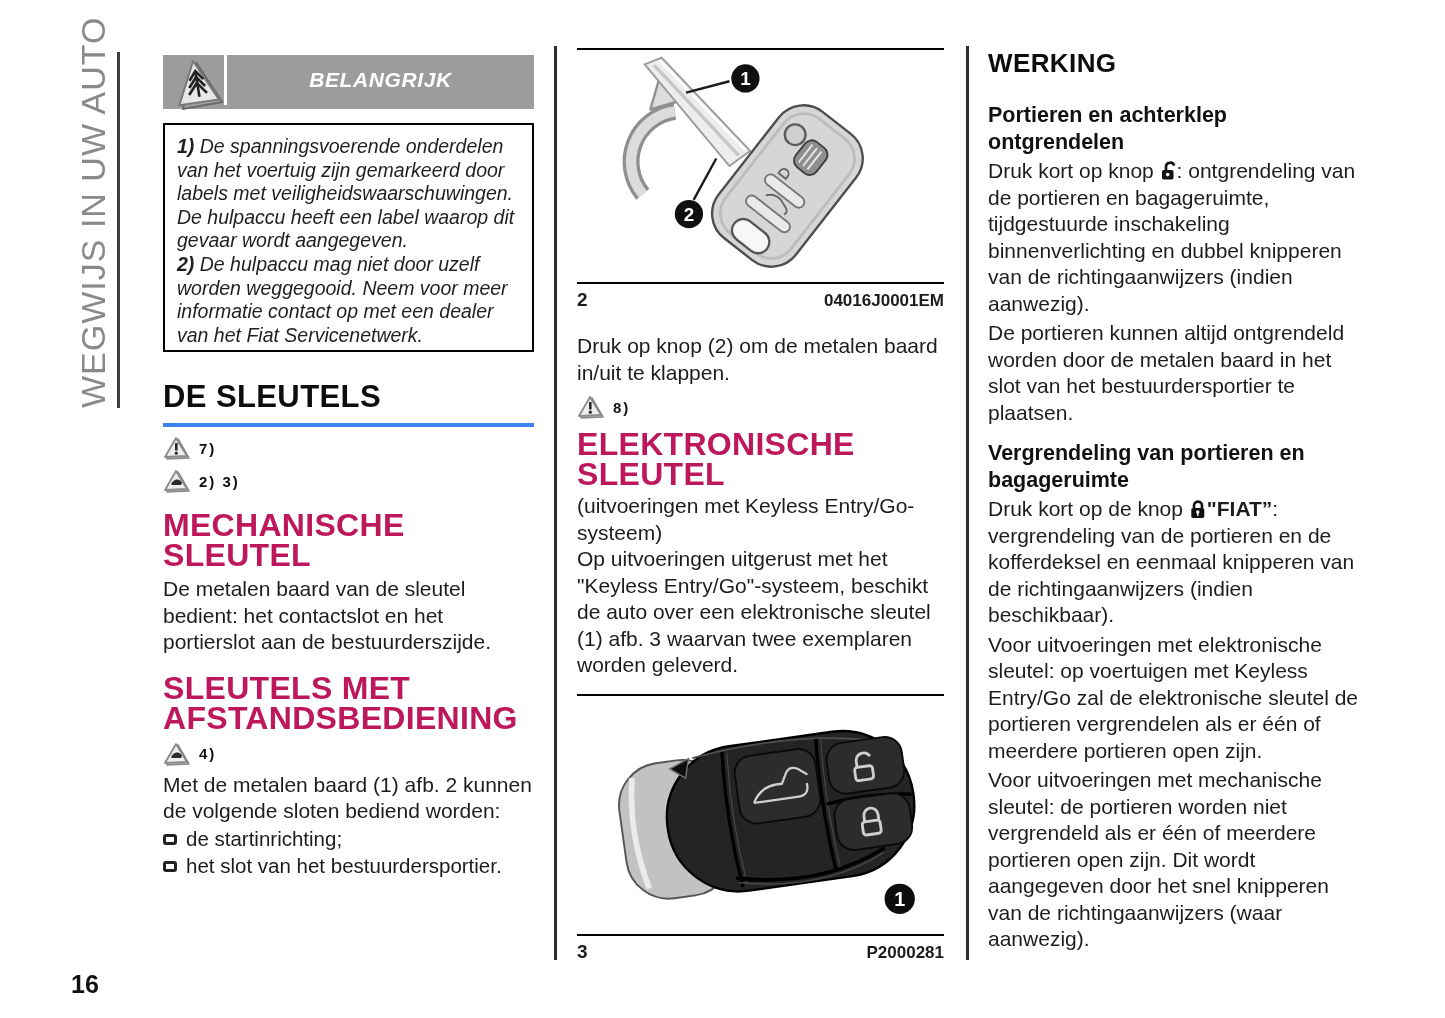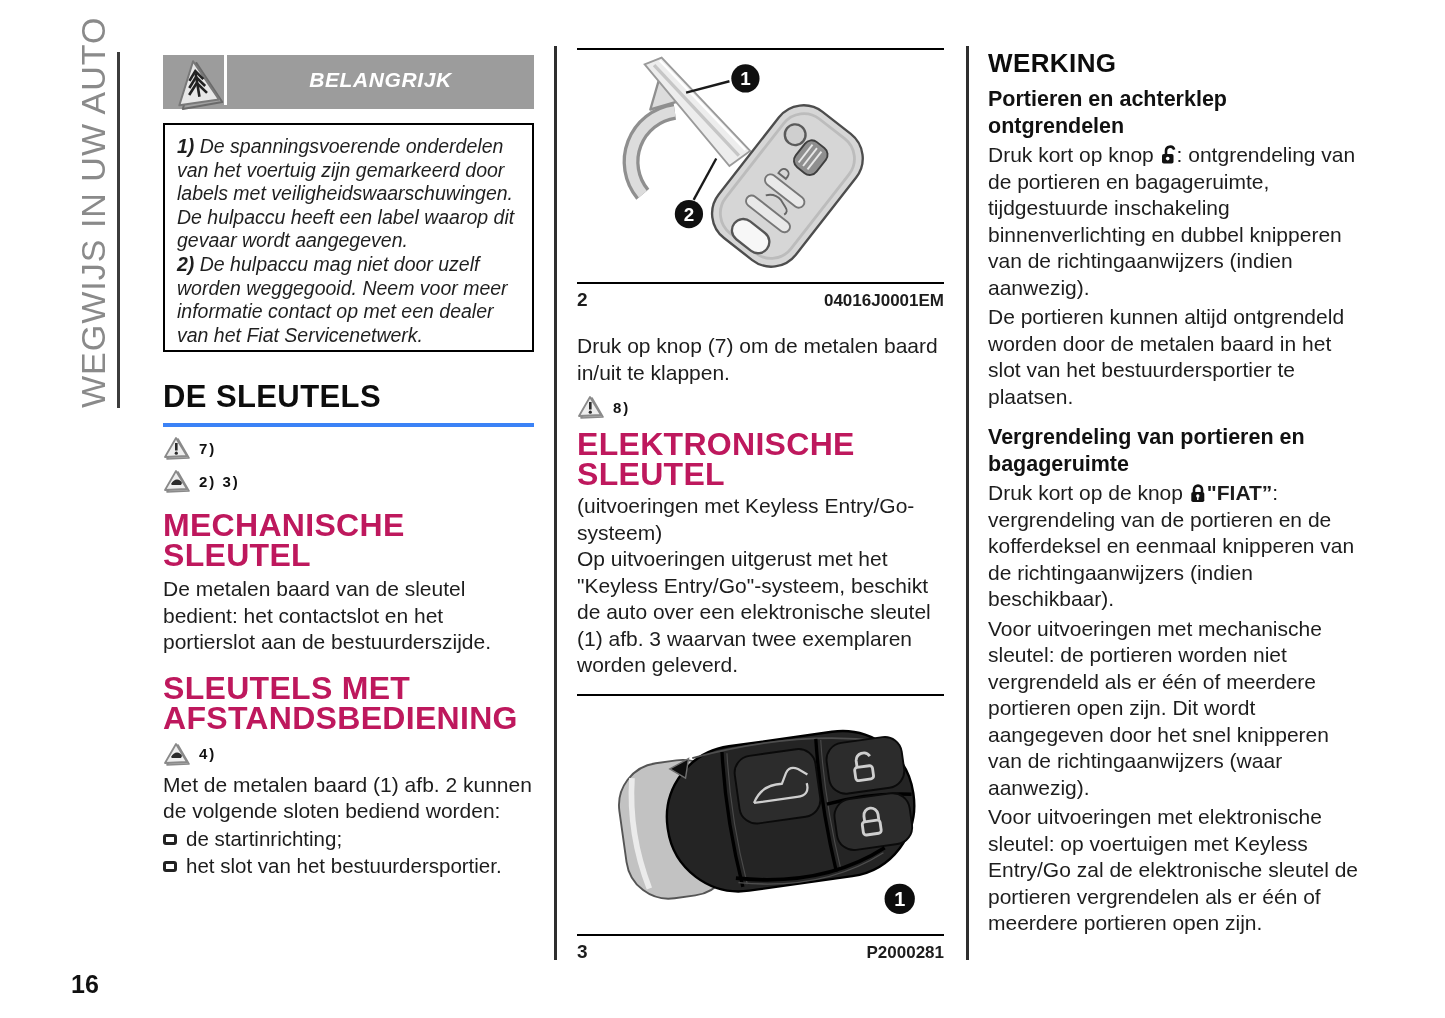--- a/index.html
+++ b/index.html
@@ -53,21 +53,21 @@
   .figure { border-top:2.5px solid #000; border-bottom:2.5px solid #000; padding:3px 0; }
   .figure svg { display:block; }
   .caption { display:flex; justify-content:space-between; align-items:baseline; margin-top:5px; }
   .caption .fig-no { font-size:19px; font-weight:700; }
   .caption .fig-code { font-size:17px; font-weight:700; }
   .col2 .p1 { margin-top:22px; }
   .col2 .h2 { margin-top:10px; }
   .fig3wrap { margin-top:15px; }
   
   .h1 { font-size:26px; font-weight:900; letter-spacing:.4px; color:#0d0d0d; }
-  .sub { font-size:21.5px; line-height:26.5px; font-weight:800; color:#111; margin-top:7px; }
+  .sub { font-size:21.5px; line-height:26.5px; font-weight:800; color:#111; margin-top:23px; }
   .col3 .body { margin-top:3px; }
   .col3 .sub2 { margin-top:14px; }
   .inl { vertical-align:-3px; }
   .boldseg { font-weight:800; }
 </style>
 </head>
 <body>
 
 <div class="page">
 
@@ -179,21 +179,21 @@
         <line x1="136" y1="112" x2="112" y2="156" stroke="#1a1a1a" stroke-width="2.5"></line>
         <circle cx="107" cy="171" r="15" fill="#101010"></circle>
         <text x="107" y="178" text-anchor="middle" font-family="Liberation Sans, DejaVu Sans, sans-serif" font-size="20" font-weight="bold" fill="#ffffff">2</text>
       </svg>
     </div>
     <div class="caption">
       <span class="fig-no">2</span>
       <span class="fig-code">04016J0001EM</span>
     </div>
 
-    <div class="body p1">Druk op knop (7) om de metalen baard in/uit te klappen.</div>
+    <div class="body p1">Druk op knop (2) om de metalen baard in/uit te klappen.</div>
 
     <div class="warnrow">
       <svg width="27" height="24" viewBox="0 0 27 24">
         <polygon points="15,3 26,22 4,23" fill="#bdbdbd" stroke="#8a8a8a" stroke-width="1.6" stroke-linejoin="round"></polygon>
         <polygon points="13,2 24,20 2,21" fill="#eeeeee" stroke="#8a8a8a" stroke-width="1.8" stroke-linejoin="round"></polygon>
         <rect x="12" y="7" width="2.6" height="7.5" fill="#2b2b2b"></rect>
           <circle cx="13.3" cy="17.2" r="1.6" fill="#2b2b2b"></circle>
       </svg>
       <span class="ref">8)</span>
     </div>
@@ -260,18 +260,18 @@
 
     <div class="sub sub2">Vergrendeling van portieren en bagageruimte</div>
     <div class="body">
       <span>Druk kort op de knop </span><svg class="inl" width="18" height="20" viewBox="0 0 18 20">
           <path d="M5 9 V6.6 a4 4 0 0 1 8 0 V9" fill="none" stroke="#111" stroke-width="2.6"></path>
           <rect x="2.3" y="9" width="13" height="10" rx="1.8" fill="#111"></rect>
           <circle cx="8.8" cy="13" r="1.7" fill="#fff"></circle>
           <rect x="8.1" y="13.8" width="1.4" height="3.2" fill="#fff"></rect>
         </svg><span class="boldseg">"FIAT”</span><span>: vergrendeling van de portieren en de kofferdeksel en eenmaal knipperen van de richtingaanwijzers (indien beschikbaar).</span>
     </div>
+    <div class="body">Voor uitvoeringen met elektronische sleutel: op voertuigen met Keyless Entry/Go zal de elektronische sleutel de portieren vergrendelen als er één of meerdere portieren open zijn.</div>
     <div class="body">Voor uitvoeringen met mechanische sleutel: de portieren worden niet vergrendeld als er één of meerdere portieren open zijn. Dit wordt aangegeven door het snel knipperen van de richtingaanwijzers (waar aanwezig).</div>
-    <div class="body">Voor uitvoeringen met elektronische sleutel: op voertuigen met Keyless Entry/Go zal de elektronische sleutel de portieren vergrendelen als er één of meerdere portieren open zijn.</div>
   </div>
 
   <div class="page-number">16</div>
 </div>
 
 </body></html>

